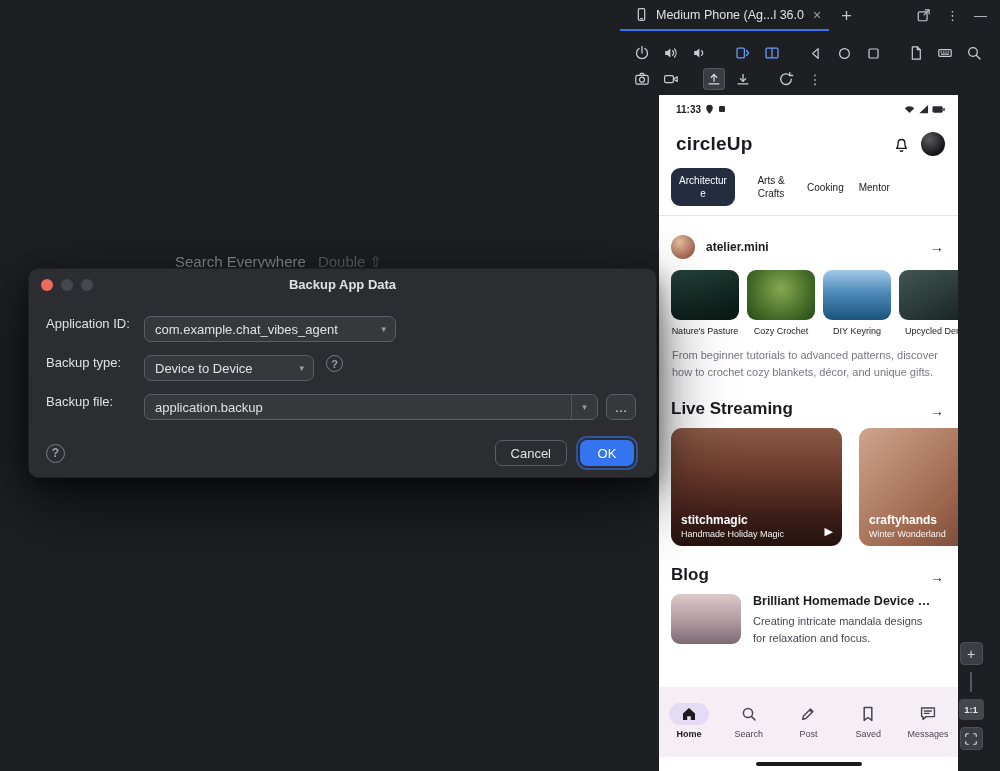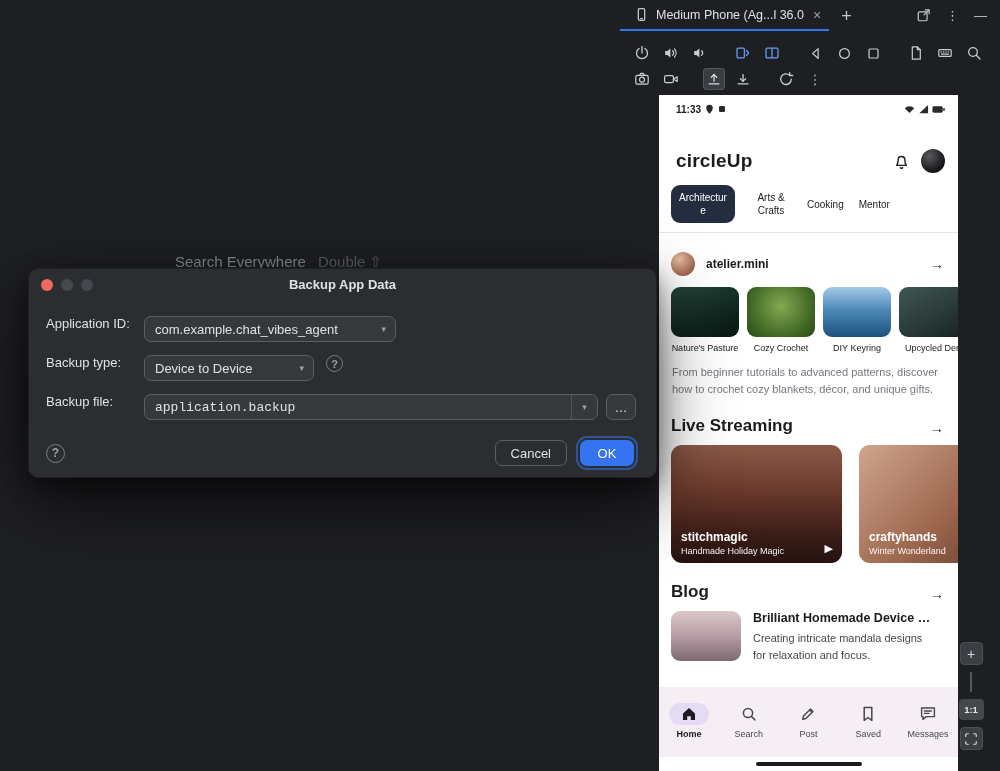--- a/index.html
+++ b/index.html
@@ -19,21 +19,21 @@
 .row1{top:42px}.row2{top:68px}
 .tbtn{width:22px;height:22px;border-radius:4px;background:none;border:none;display:flex;align-items:center;justify-content:center;flex:none}
 .tbtn.toggled{background:#393c40;box-shadow:inset 0 0 0 1px #54575d}
 .gsep{width:7px;flex:none}
 .t-right{margin-left:auto;display:flex;align-items:center;gap:12px}
 
 .phone{position:absolute;left:39px;top:95px;width:299px;height:676px;background:#fff;overflow:hidden;color:#1b1b1f}
 .p-status{display:flex;align-items:center;height:22px;padding:6px 13px 0 17px;font-size:10px;font-weight:700}
 .ps-left{display:flex;align-items:center;gap:4px}
 .ps-right{margin-left:auto;display:flex;align-items:center;gap:3px}
-.p-header{display:flex;align-items:center;margin:32px 13px 0 17px}
+.p-header{display:flex;align-items:center;margin:15px 13px 0 17px}
 .p-title{font-size:19px;font-weight:700;letter-spacing:.2px}
 .ph-right{margin-left:auto;display:flex;align-items:center;gap:11px}
 .avatar{width:24px;height:24px;border-radius:50%;background:radial-gradient(circle at 35% 30%,#5a5a60,#141417 70%)}
 .p-tabs{display:flex;align-items:center;gap:15px;margin:12px 0 0 12px}
 .chip{width:64px;height:38px;border-radius:9px;background:#232d3f;color:#fff;font-size:10px;line-height:1.3;display:flex;align-items:center;justify-content:center;text-align:center;padding:0 6px;word-break:break-all;flex:none}
 .p-tab{font-size:10px;line-height:1.3;text-align:center;max-width:42px;color:#1b1b1f}
 .tabs-divider{height:1px;background:#e8e2e9;margin-top:9px}
 .p-creator{display:flex;align-items:center;margin:19px 14px 0 12px}
 .c-avatar{width:24px;height:24px;border-radius:50%;background:radial-gradient(circle at 35% 30%,#e9bd9e,#99604c 75%)}
 .c-name{margin-left:11px;font-size:12px;font-weight:700}
@@ -81,21 +81,21 @@
 .dot-red{background:#ec6a5e}
 .dot-dim{background:#45484e}
 .dlg-title{font-size:13px;font-weight:700;color:#dfe1e5}
 .dlg-body{padding:17px 20px 0 17px}
 .frow{display:flex;align-items:flex-start;height:26px;margin-bottom:13px}
 .flabel{width:98px;flex:none;font-size:13px;color:#dfe1e5}
 .combo{height:26px;background:#36383c;border:1px solid #5b5e66;border-radius:7px;display:flex;align-items:center;padding:0 9px 0 10px;color:#dfe1e5;font-size:13px}
 .combo .val{flex:1;white-space:nowrap;overflow:hidden}
 .chev{color:#9da1a8;font-size:9px;margin-left:8px;flex:none;line-height:1}
 .combo-edit{height:26px;background:#36383c;border:1px solid #5b5e66;border-radius:7px;display:flex;align-items:stretch;overflow:hidden}
-.combo-edit input{flex:1;background:transparent;border:none;outline:none;color:#dfe1e5;font-size:13px;padding:0 10px;font-family:Liberation Mono, monospace}
+.combo-edit input{flex:1;background:transparent;border:none;outline:none;color:#dfe1e5;font-size:13px;padding:0 10px;font-family:Liberation Sans, sans-serif}
 .arrow-cell{width:26px;border-left:1px solid #515459;display:flex;align-items:center;justify-content:center}
 .arrow-cell .chev{margin:0}
 .more-btn{width:30px;height:26px;margin-left:8px;background:#36383c;border:1px solid #5b5e66;border-radius:7px;color:#dfe1e5;font-size:13px;line-height:1;flex:none}
 .qmark{width:17px;height:17px;border-radius:50%;border:1.4px solid #787d85;color:#9da1a8;font-size:11px;font-weight:700;display:flex;align-items:center;justify-content:center;flex:none;background:none}
 .qmark.big{width:19px;height:19px;font-size:12px}
 .dlg-footer{position:absolute;left:17px;right:22px;bottom:11px;display:flex;align-items:center}
 .fbtns{margin-left:auto;display:flex;gap:13px}
 .btn{height:26px;border-radius:7px;font-size:13px;font-family:inherit;padding:0 15px}
 .btn-cancel{background:transparent;border:1px solid #5b5e66;color:#dfe1e5}
 .btn-ok{background:#3574f0;border:none;color:#fff;min-width:54px;box-shadow:0 0 0 2px #2b2d30,0 0 0 4px rgba(53,116,240,.55)}

